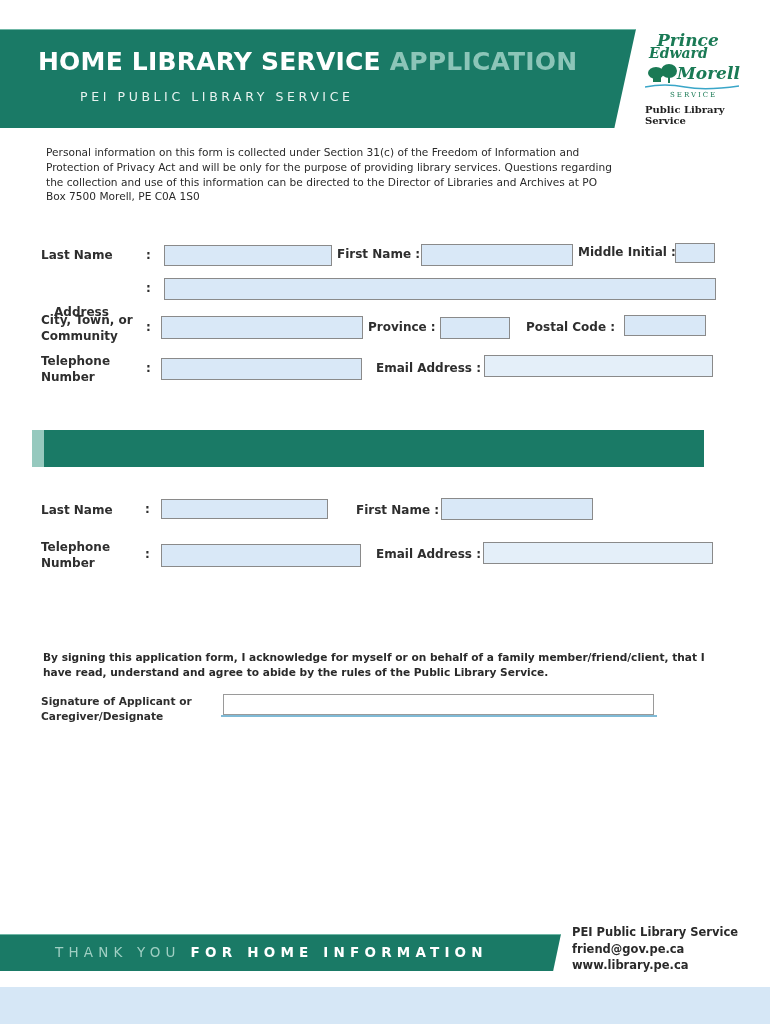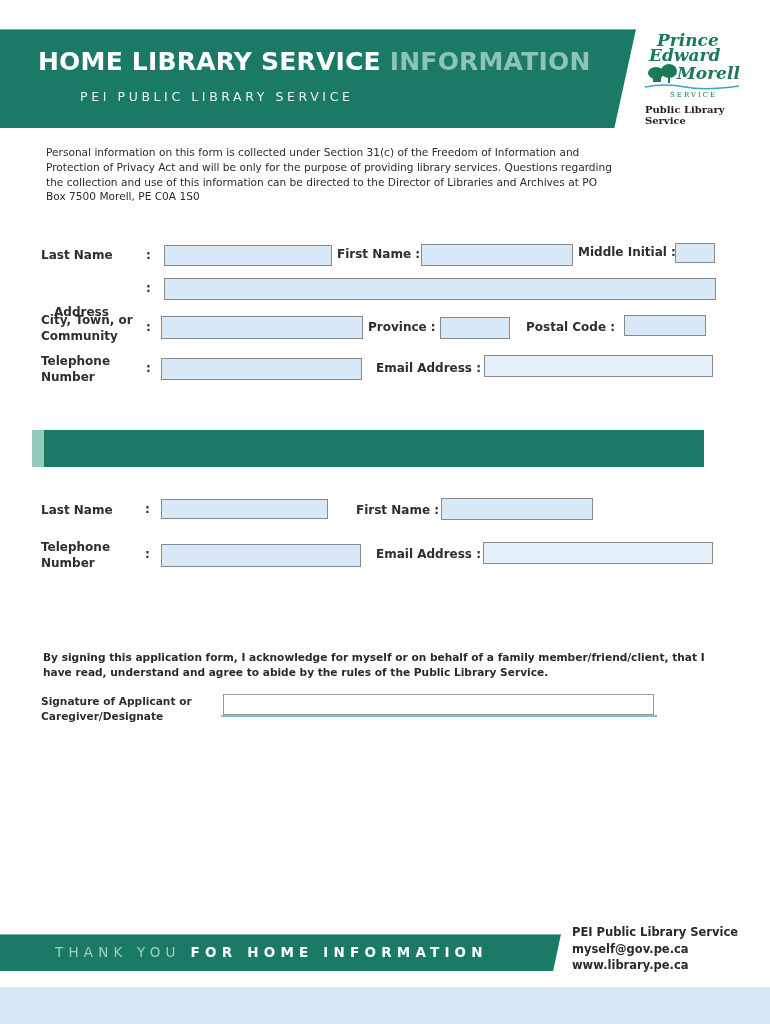--- a/index.html
+++ b/index.html
@@ -94,27 +94,27 @@
     line-height: 16.5px; color: #2a2a2a; white-space: nowrap;
   }
   .bottom-strip { position: absolute; left: 0; top: 987px; width: 770px; height: 37px; background: #d6e7f6; }
 </style>
 </head>
 <body>
 
 <div class="header-banner"></div>
 <div class="header-title">
   <span>HOME LIBRARY SERVICE</span>
-  <span class="accent">INFORMATION</span>
+  <span class="accent">APPLICATION</span>
 </div>
 <div class="header-subtitle">PEI PUBLIC LIBRARY SERVICE</div>
 
 <div class="logo">
   <span class="logo-script" style="left:12px; top:0px; font-size:17px;">Prince</span>
-  <span class="logo-script" style="left:4px; top:15px; font-size:17px;">Edward</span>
+  <span class="logo-script" style="left:4px; top:15px; font-size:14px;">Edward</span>
   <svg class="abs" style="left:2px; top:34px;" width="32" height="22" viewBox="0 0 32 22">
     <ellipse cx="9" cy="9" rx="8" ry="6" fill="#1a7a55"></ellipse>
     <ellipse cx="22" cy="7" rx="8" ry="7" fill="#1a7a55"></ellipse>
     <rect x="6" y="12" width="8" height="6" fill="#1a7a55"></rect>
     <rect x="21" y="12" width="2" height="7" fill="#1a7a55"></rect>
   </svg>
   <span class="logo-script" style="left:32px; top:33px; font-size:17px;">Morell</span>
   <svg class="abs" style="left:0px; top:53px;" width="95" height="8" viewBox="0 0 95 8">
     <path d="M0 4 Q 20 0 40 4 T 94 3" stroke="#3aa6c8" stroke-width="1.5" fill="none"></path>
   </svg>
@@ -186,16 +186,16 @@
 <div class="field sig" style="left:223px; top:694px; width:431px; height:21px;"></div>
 <div class="sig-line"></div>
 
 <div class="footer-banner"></div>
 <div class="footer-text">
   <span class="light">THANK YOU</span>
   <span class="strong">FOR HOME INFORMATION</span>
 </div>
 <div class="contact">
   <div>PEI Public Library Service</div>
-  <div>myself@gov.pe.ca</div>
+  <div>friend@gov.pe.ca</div>
   <div>www.library.pe.ca</div>
 </div>
 <div class="bottom-strip"></div>
 
 </body></html>

